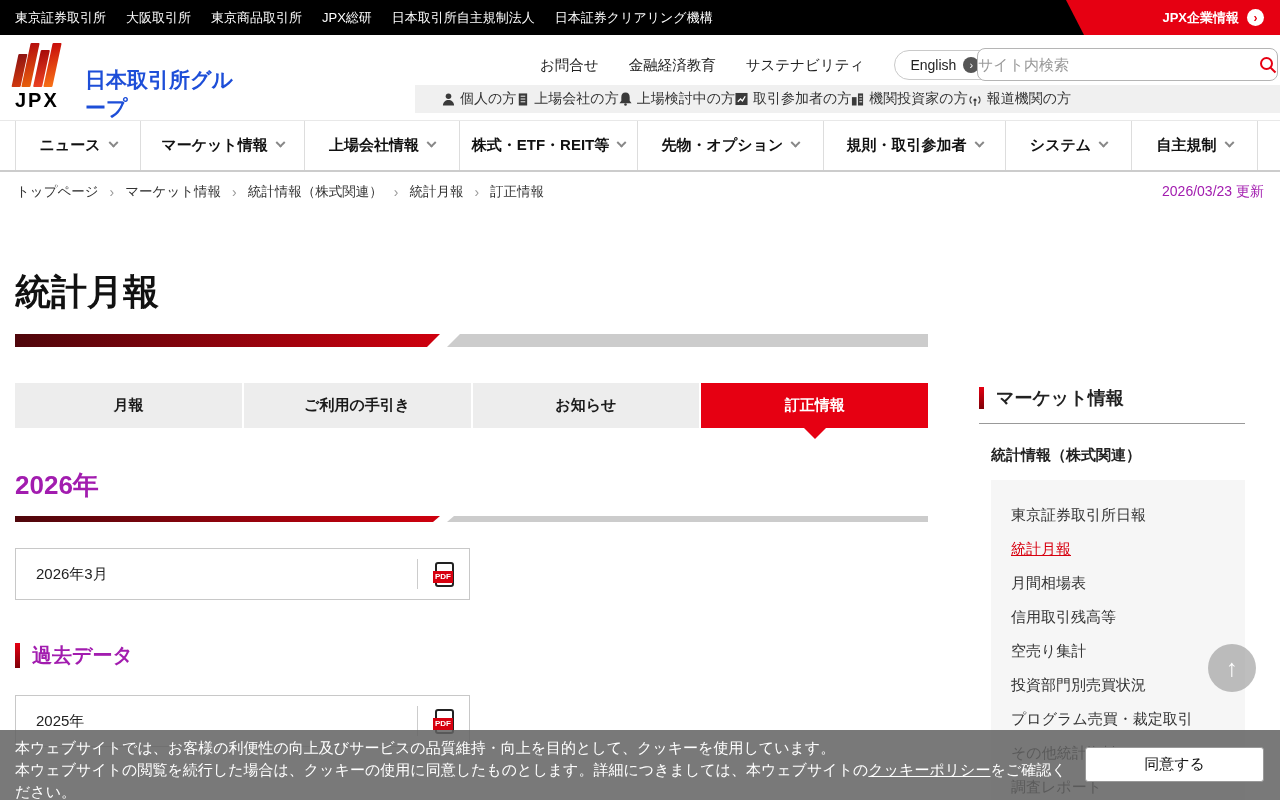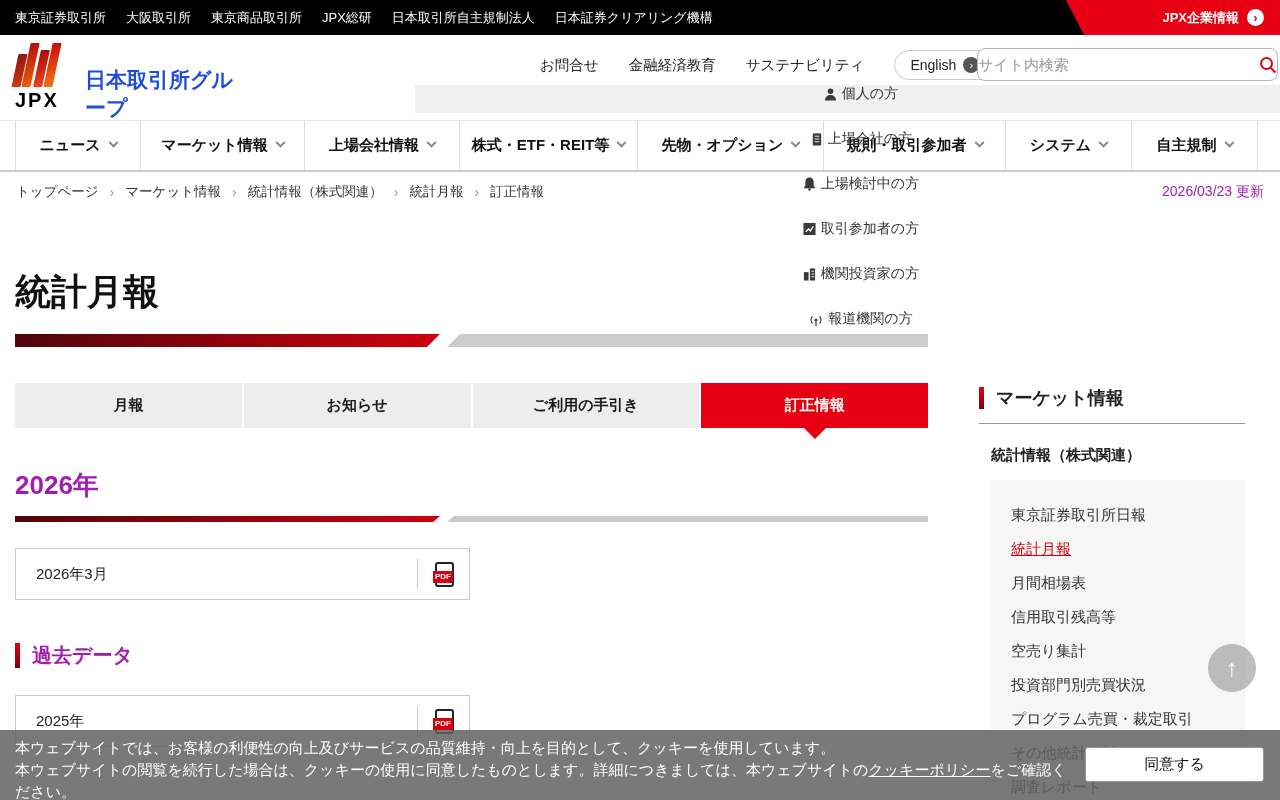--- a/index.html
+++ b/index.html
@@ -44,21 +44,21 @@
 
   .search { position:absolute; left:977px; top:13px; width:301px; height:33px;
             border:1px solid #b5b5b5; border-radius:8px; background:#fff;
             display:flex; align-items:center; padding:0 0; }
   .search input { flex:1; border:none; outline:none; font-size:15px; color:#333;
                   font-family:inherit; background:transparent; }
   .search input::placeholder { color:#999; }
 
   .audience { position:absolute; left:415px; top:50px; right:0; height:28px;
               background:#f0f0f0; display:flex; align-items:center;
-              gap:27px; padding-left:27px;flex-direction:column; }
+              padding-left:27px; }
   .aud-item { display:flex; align-items:center; gap:5px; font-size:14px; color:#333; white-space:nowrap; }
   .aud-item svg { display:block; }
 
   
   .nav { height:52px; display:flex; padding-left:15px; border-top:1px solid #e8e8e8;
          border-bottom:2px solid #ccc; background:#fff; }
   .nav-item { display:flex; align-items:center; justify-content:center; gap:9px;
               font-size:15px; font-weight:bold; color:#111; border-left:1px solid #ddd; cursor:pointer; }
   .nav-item:last-child { border-right:1px solid #ddd; }
   .chev { width:7px; height:7px; border-right:2px solid #888; border-bottom:2px solid #888;
@@ -283,22 +283,22 @@
 
 <div class="main">
   <h1 class="page-title">統計月報</h1>
   <div class="rule">
       <div class="red"></div>
       <div class="gray"></div>
     </div>
 
   <div class="tabs">
     <div class="tab">月報</div>
+    <div class="tab">ご利用の手引き</div>
     <div class="tab">お知らせ</div>
-    <div class="tab">ご利用の手引き</div>
     <div class="tab active">訂正情報</div>
   </div>
 
   <h2 class="year-head">2026年</h2>
   <div class="rule thin">
       <div class="red"></div>
       <div class="gray"></div>
     </div>
 
   <a class="card">

